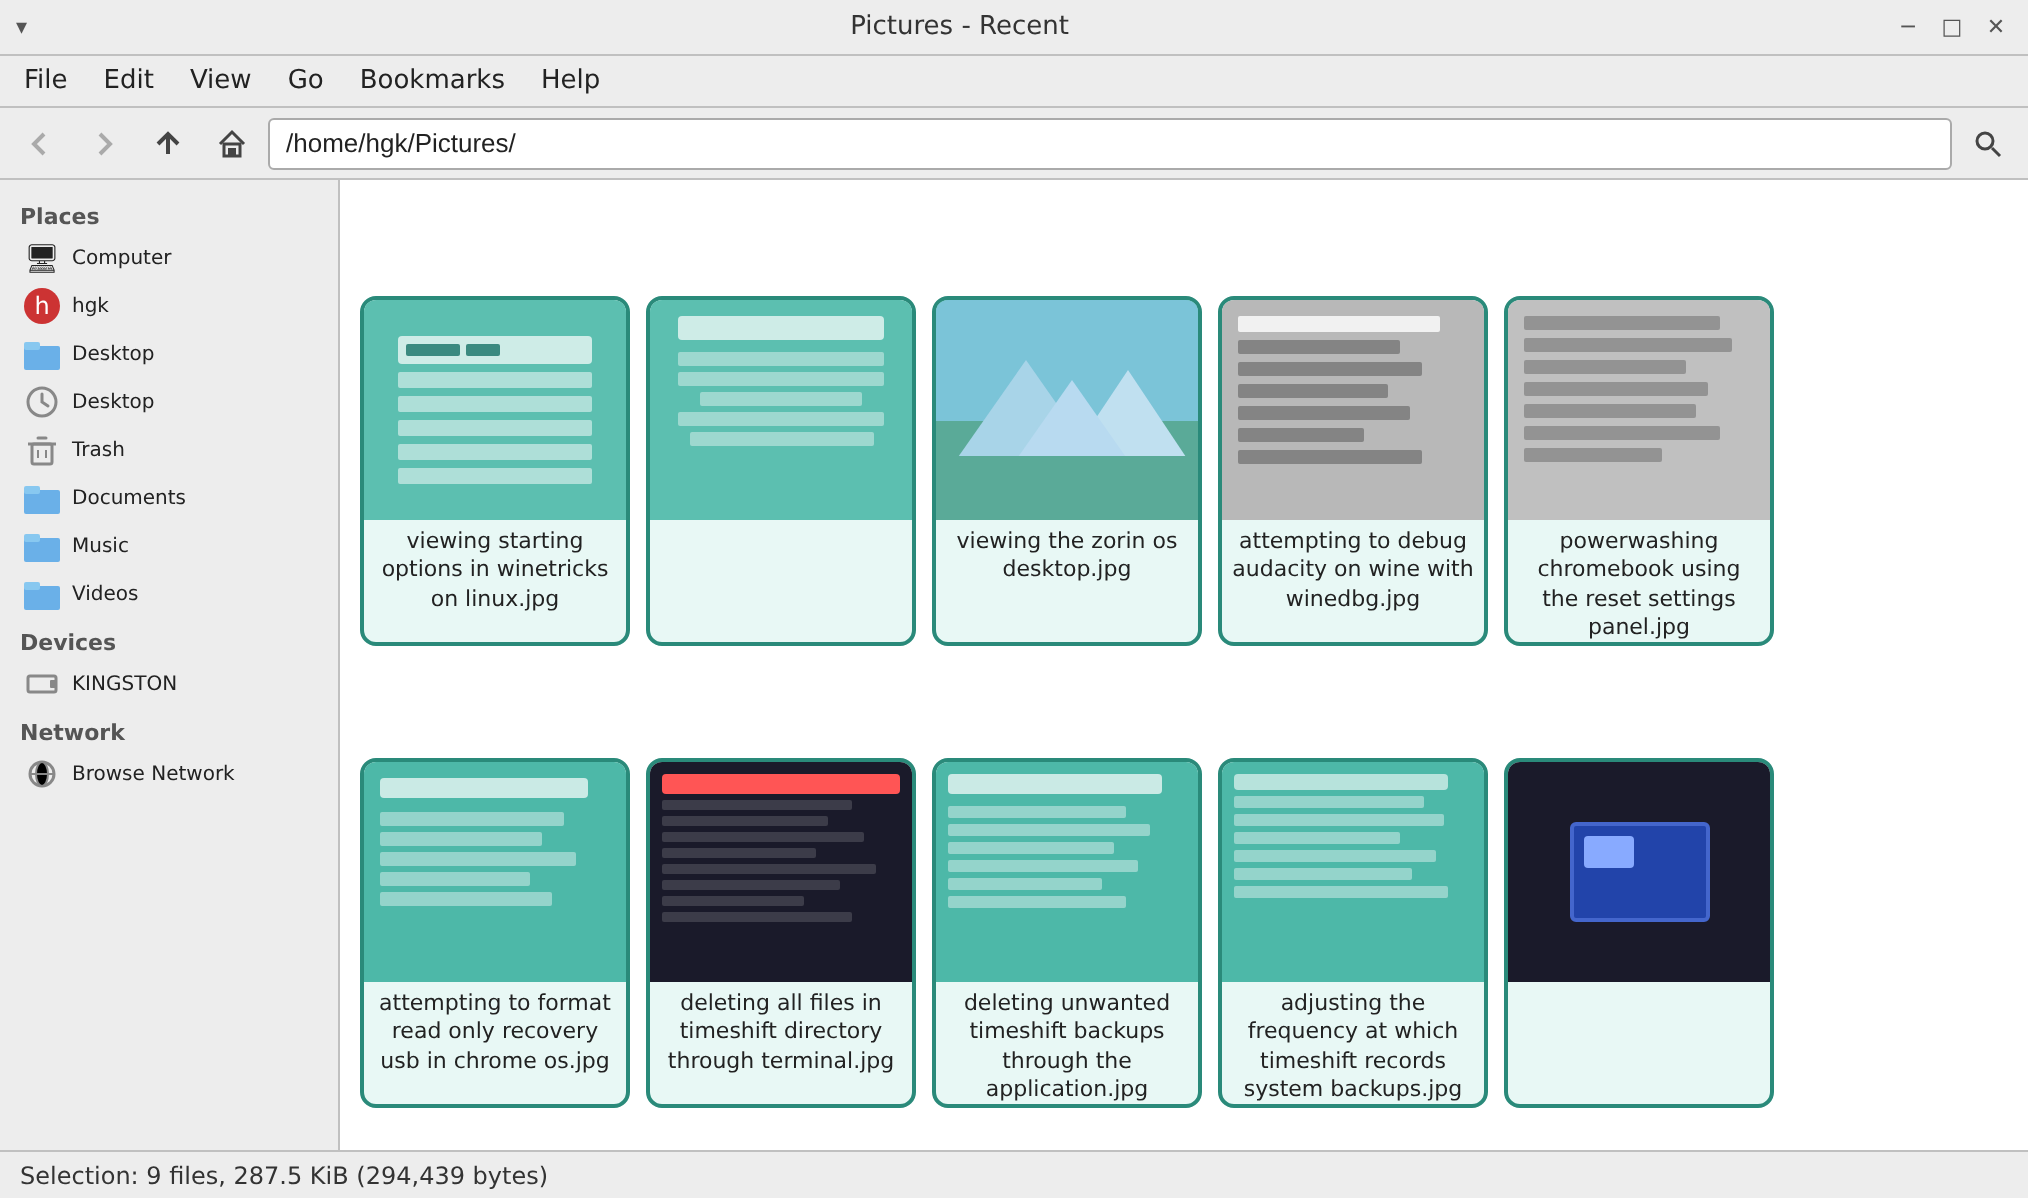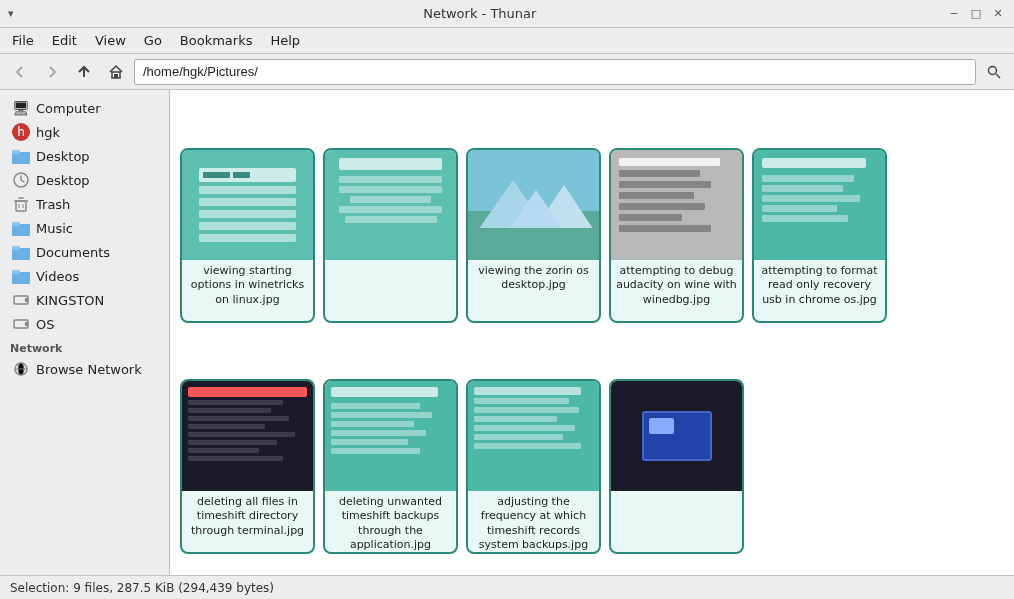--- a/index.html
+++ b/index.html
@@ -161,21 +161,21 @@
     .sidebar-item.active { background: #b8d4f0; }
     .sidebar-icon {
       width: 18px;
       height: 18px;
       display: flex;
       align-items: center;
       justify-content: center;
       font-size: 14px;
       flex-shrink: 0;
     }
-    .sidebar-label { font-size: 13px; }
+    .sidebar-label { font-size: 10px; }
 
     
     .file-area {
       flex: 1;
       background: white;
       overflow-y: auto;
       padding: 10px;
       display: flex;
       flex-wrap: wrap;
       align-content: flex-start;
@@ -246,21 +246,21 @@
     .sidebar::-webkit-scrollbar-track { background: #ededed; }
     .sidebar::-webkit-scrollbar-thumb { background: #c0c0c0; border-radius: 3px; }
   </style>
 </head>
 <body>
 
 <div class="title-bar">
   <div class="title-bar-left">
     <span class="title-bar-left-btn">▾</span>
   </div>
-  <span class="title-bar-title">Network - Thunar</span>
+  <span class="title-bar-title">Pictures - Recent</span>
   <div class="title-bar-controls">
     <span class="title-bar-btn">─</span>
     <span class="title-bar-btn">□</span>
     <span class="title-bar-btn">✕</span>
   </div>
 </div>
 
 <div class="menu-bar">
 <div class="menu-item">File</div>
     <div class="menu-item">Edit</div>
@@ -301,20 +301,21 @@
         <circle cx="6.5" cy="6.5" r="4" stroke="#444" stroke-width="1.5" fill="none"></circle>
         <line x1="10" y1="10" x2="14" y2="14" stroke="#444" stroke-width="1.5"></line>
       </svg>
   </div>
 </div>
 
 <div class="main-area">
 
   <div class="sidebar">
 
+    <div class="sidebar-section-title">Places</div>
     <div class="sidebar-item">
       <span class="sidebar-icon">🖥</span>
       <span class="sidebar-label">Computer</span>
     </div>
     <div class="sidebar-item">
       <span class="sidebar-icon" style="font-size:12px;background:#cc3333;border-radius:50%;color:white;width:18px;height:18px;display:flex;align-items:center;justify-content:center;">h</span>
       <span class="sidebar-label">hgk</span>
     </div>
     <div class="sidebar-item">
       <span class="sidebar-icon">
@@ -346,58 +347,50 @@
       </span>
       <span class="sidebar-label">Trash</span>
     </div>
     <div class="sidebar-item">
       <span class="sidebar-icon">
         <svg width="18" height="16" viewBox="0 0 18 16">
             <rect x="0" y="4" width="18" height="12" rx="1" fill="#6ab0e8"></rect>
             <rect x="0" y="2" width="8" height="4" rx="1" fill="#88c8f0"></rect>
           </svg>
       </span>
-      <span class="sidebar-label">Music</span>
+      <span class="sidebar-label">Documents</span>
     </div>
     <div class="sidebar-item">
       <span class="sidebar-icon">
         <svg width="18" height="16" viewBox="0 0 18 16">
             <rect x="0" y="4" width="18" height="12" rx="1" fill="#6ab0e8"></rect>
             <rect x="0" y="2" width="8" height="4" rx="1" fill="#88c8f0"></rect>
           </svg>
       </span>
-      <span class="sidebar-label">Documents</span>
+      <span class="sidebar-label">Music</span>
     </div>
     <div class="sidebar-item">
       <span class="sidebar-icon">
         <svg width="18" height="16" viewBox="0 0 18 16">
             <rect x="0" y="4" width="18" height="12" rx="1" fill="#6ab0e8"></rect>
             <rect x="0" y="2" width="8" height="4" rx="1" fill="#88c8f0"></rect>
           </svg>
       </span>
       <span class="sidebar-label">Videos</span>
     </div>
 
+    <div class="sidebar-section-title">Devices</div>
     <div class="sidebar-item">
       <span class="sidebar-icon">
         <svg width="16" height="16" viewBox="0 0 16 16">
             <rect x="1" y="4" width="14" height="8" rx="1" stroke="#888" stroke-width="1.5" fill="none"></rect>
             <rect x="12" y="6" width="3" height="4" rx="0.5" fill="#888"></rect>
           </svg>
       </span>
       <span class="sidebar-label">KINGSTON</span>
-    </div>
-    <div class="sidebar-item">
-      <span class="sidebar-icon">
-        <svg width="16" height="16" viewBox="0 0 16 16">
-            <rect x="1" y="4" width="14" height="8" rx="1" stroke="#888" stroke-width="1.5" fill="none"></rect>
-            <rect x="12" y="6" width="3" height="4" rx="0.5" fill="#888"></rect>
-          </svg>
-      </span>
-      <span class="sidebar-label">OS</span>
     </div>
 
     <div class="sidebar-section-title">Network</div>
     <div class="sidebar-item">
       <span class="sidebar-icon">
         <svg width="16" height="16" viewBox="0 0 16 16">
             <circle cx="8" cy="8" r="6" stroke="#888" stroke-width="1.5" fill="none"></circle>
             <ellipse cx="8" cy="8" rx="3" ry="6" stroke="#888" stroke-width="1"></ellipse>
             <line x1="2" y1="8" x2="14" y2="8" stroke="#888" stroke-width="1"></line>
           </svg>
@@ -458,20 +451,34 @@
           <div style="background:rgba(80,80,80,0.5);width:80%;height:7px;border-radius:1px;"></div>
           <div style="background:rgba(80,80,80,0.5);width:65%;height:7px;border-radius:1px;"></div>
           <div style="background:rgba(80,80,80,0.5);width:75%;height:7px;border-radius:1px;"></div>
           <div style="background:rgba(80,80,80,0.5);width:55%;height:7px;border-radius:1px;"></div>
           <div style="background:rgba(80,80,80,0.5);width:80%;height:7px;border-radius:1px;"></div>
         </div>
       </div>
       <div class="file-label">attempting to debug audacity on wine with winedbg.jpg</div>
     </div>
 
+    <div class="file-item selected">
+      <div class="file-thumbnail">
+        <div style="width:100%;height:100%;background:#c0c0c0;display:flex;flex-direction:column;align-items:flex-start;padding:8px;gap:4px;">
+          <div style="background:rgba(80,80,80,0.4);width:85%;height:7px;border-radius:1px;"></div>
+          <div style="background:rgba(80,80,80,0.4);width:90%;height:7px;border-radius:1px;"></div>
+          <div style="background:rgba(80,80,80,0.4);width:70%;height:7px;border-radius:1px;"></div>
+          <div style="background:rgba(80,80,80,0.4);width:80%;height:7px;border-radius:1px;"></div>
+          <div style="background:rgba(80,80,80,0.4);width:75%;height:7px;border-radius:1px;"></div>
+          <div style="background:rgba(80,80,80,0.4);width:85%;height:7px;border-radius:1px;"></div>
+          <div style="background:rgba(80,80,80,0.4);width:60%;height:7px;border-radius:1px;"></div>
+        </div>
+      </div>
+      <div class="file-label">powerwashing chromebook using the reset settings panel.jpg</div>
+    </div>
 
 
     <div class="file-item selected">
       <div class="file-thumbnail">
         <div style="width:100%;height:100%;background:#4db8a8;display:flex;flex-direction:column;padding:8px;gap:3px;">
           <div style="background:rgba(255,255,255,0.7);width:90%;height:10px;border-radius:2px;margin-bottom:4px;"></div>
           <div style="background:rgba(255,255,255,0.4);width:80%;height:7px;border-radius:1px;"></div>
           <div style="background:rgba(255,255,255,0.4);width:70%;height:7px;border-radius:1px;"></div>
           <div style="background:rgba(255,255,255,0.4);width:85%;height:7px;border-radius:1px;"></div>
           <div style="background:rgba(255,255,255,0.4);width:65%;height:7px;border-radius:1px;"></div>

